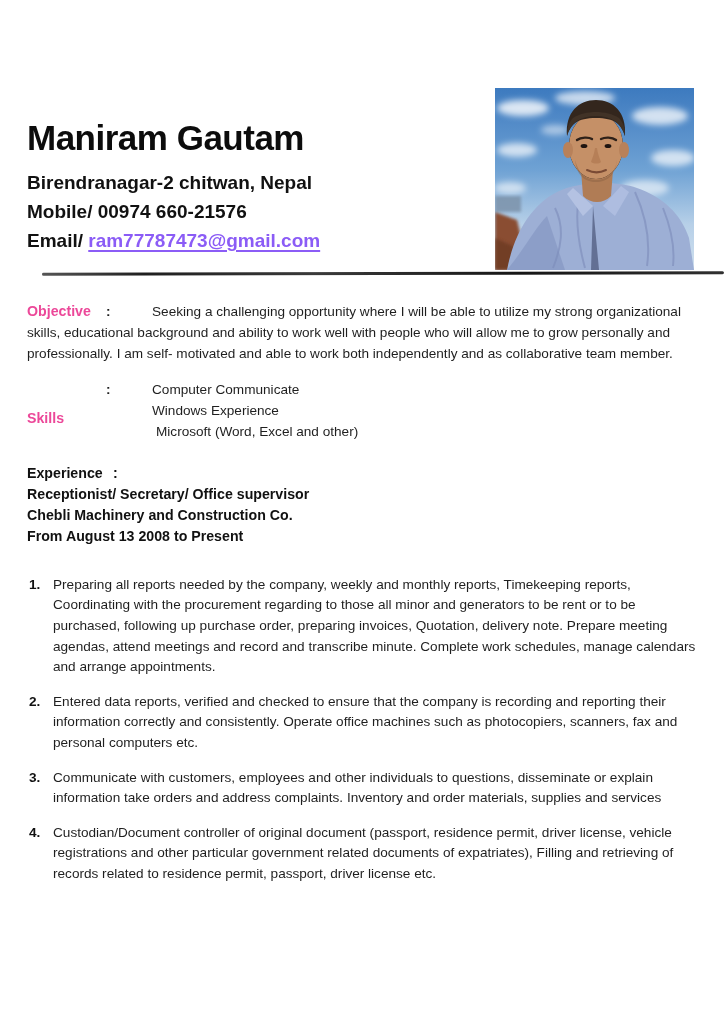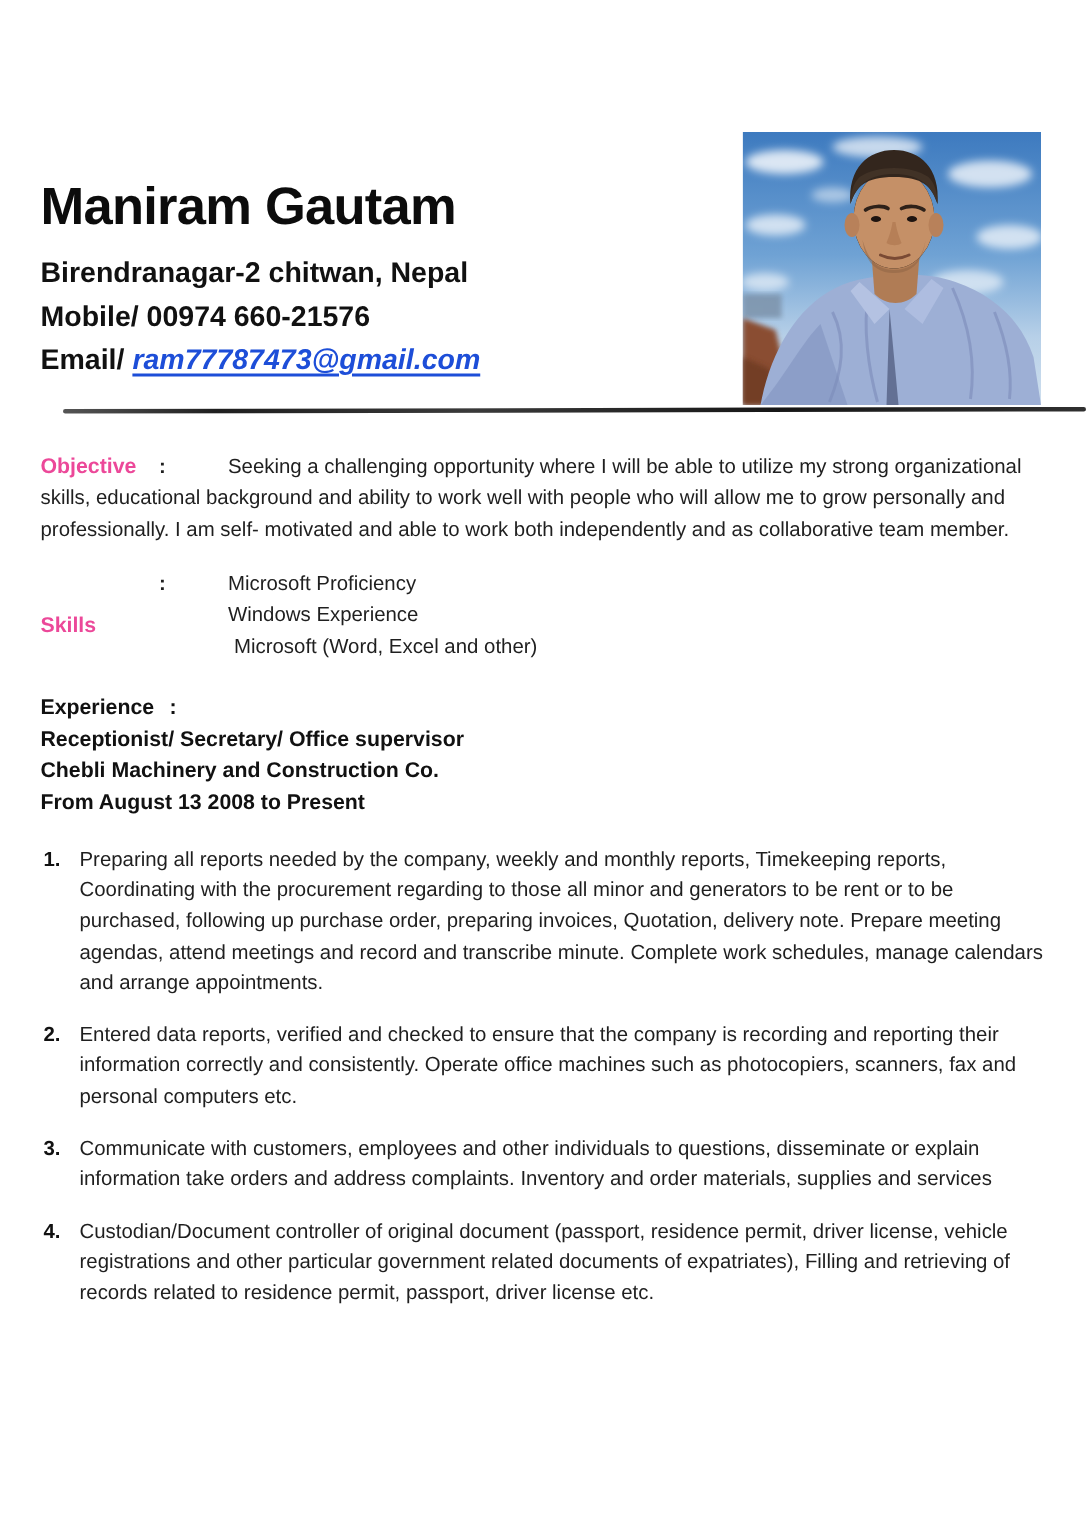--- a/index.html
+++ b/index.html
@@ -15,22 +15,22 @@
 
   
   .header { position:absolute; left:27px; top:100px; width:460px;margin-top:15px; }
   .name {
     font-size:35px; font-weight:700; color:#0c0c0c;
     letter-spacing:-0.5px; line-height:46px;
   }
   .contact { margin-top:7px; font-size:19px; font-weight:700; line-height:29px; color:#111; }
   .contact .row { white-space:nowrap; }
   .email-link {
-    color:#1d4ed8; text-decoration:underline; cursor:pointer;
-    text-decoration-thickness:2px; text-underline-offset:3px;font-style:italic;
+    color:#8b5cf6; text-decoration:underline; cursor:pointer;
+    text-decoration-thickness:2px; text-underline-offset:3px;
   }
 
   
   .photo {
     position:absolute; left:495px; top:88px;
     width:199px; height:182px; overflow:hidden;
   }
   .photo svg { display:block; }
 
   
@@ -49,21 +49,21 @@
   .lbl  { font-weight:700; font-size:14.2px; display:inline-block; width:79px; color:#ec4899; }
   .coln { font-weight:700; display:inline-block; width:46px; }
   .objective { margin-bottom:16px; }
 
   .skills { display:flex; margin-bottom:20px; }
   .skills .lbl { flex:0 0 79px;margin-top:28px; }
   .skills .coln { flex:0 0 46px; }
   .skills .vals div { line-height:20.8px; }
   .skills .vals div:nth-child(3) { padding-left:4px; }
 
-  .exp { font-weight:700; font-size:14.2px; line-height:21px; color:#111; margin-bottom:17px; }
+  .exp { font-weight:700; font-size:14.2px; line-height:21px; color:#111; margin-bottom:28px; }
   .exp .lbl-exp { display:inline-block; width:86px; }
 
   .duties { margin-top:16px; }
   .duty { position:relative; padding-left:26px; margin-bottom:14px; line-height:20.6px; }
   .duty .num { position:absolute; left:2px; top:0; font-weight:700; color:#111; }
 </style>
 </head>
 <body>
 
 <div class="page">
@@ -153,21 +153,21 @@
   <div class="sep"></div>
 
   <div class="content">
 
     <p class="objective"><span class="lbl">Objective</span><span class="coln">:</span><span>Seeking a challenging opportunity where I will be able to utilize my strong organizational skills, educational background and ability to work well with people who will allow me to grow personally and professionally. I am self- motivated and able to work both independently and as collaborative team member.</span></p>
 
     <div class="skills">
       <span class="lbl">Skills</span>
       <span class="coln">:</span>
       <div class="vals">
-        <div>Microsoft Proficiency</div>
+        <div>Computer Communicate</div>
         <div>Windows Experience</div>
         <div>Microsoft (Word, Excel and other)</div>
       </div>
     </div>
 
     <div class="exp">
       <div><span class="lbl-exp">Experience</span><span>:</span></div>
       <div>Receptionist/ Secretary/ Office supervisor</div>
       <div>Chebli Machinery and Construction Co.</div>
       <div>From August 13 2008 to Present</div>

